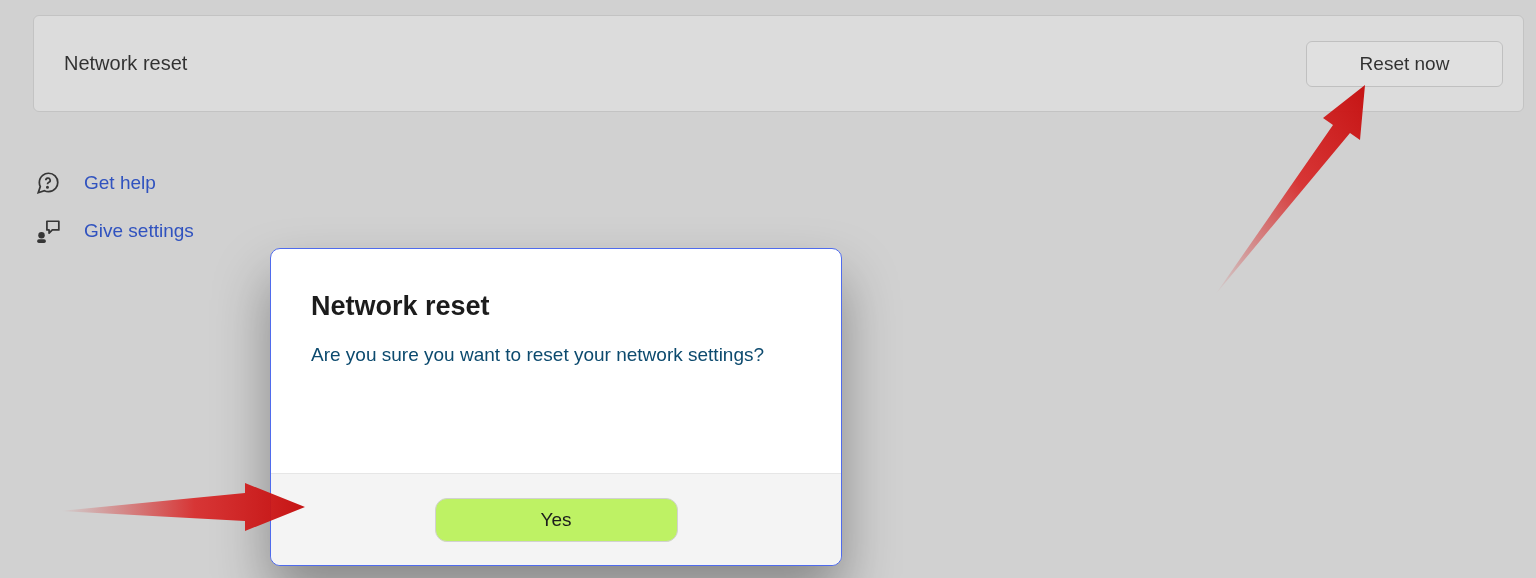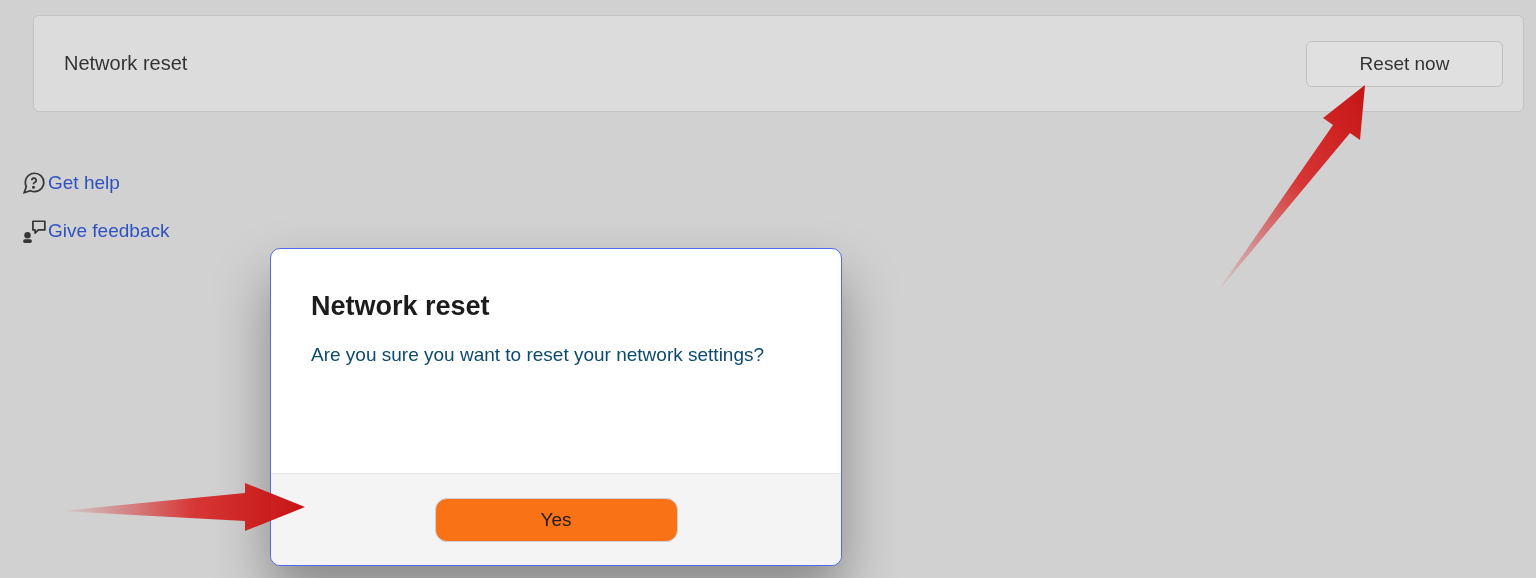--- a/index.html
+++ b/index.html
@@ -55,23 +55,24 @@
       color: #1c1c1c;
       display: flex;
       align-items: center;
       justify-content: center;
       cursor: pointer;
     }
 
     
     .link-row {
       position: absolute;
-      left: 20px;
-      display: flex;
-      align-items: center;
+      left: 34px;
+      display: flex;
+      align-items: center;
+      gap: 22px;
     }
     .link-help { top: 169px; }
     .link-feedback { top: 217px; }
     .link-icon {
       width: 28px;
       height: 28px;
       color: #222;
       display: flex;
       align-items: center;
       justify-content: center;
@@ -117,21 +118,21 @@
       border-bottom-left-radius: 10px;
       border-bottom-right-radius: 10px;
       display: flex;
       align-items: center;
       justify-content: center;
       gap: 14px;
     }
     .dlg-btn {
       width: 243px;
       height: 44px;
-      background: #f97316;
+      background: #bef264;
       border: 1px solid #d1d1d1;
       border-radius: 12px;
       font-size: 19px;
       color: #1c1c1c;
       display: flex;
       align-items: center;
       justify-content: center;
       cursor: pointer;
     }
 
@@ -163,21 +164,21 @@
 </div>
 
 <div class="link-row link-feedback">
   <span class="link-icon">
     <svg viewBox="0 0 24 24" width="26" height="26" fill="currentColor">
       <circle cx="6" cy="16" r="3"></circle>
       <rect x="2" y="19.5" width="8" height="3.5" rx="1.5"></rect>
       <path d="M11 3h11v8h-6l-3 3v-3h-2z" fill="none" stroke="currentColor" stroke-width="1.6" stroke-linejoin="round"></path>
     </svg>
   </span>
-  <span class="link-text">Give feedback</span>
+  <span class="link-text">Give settings</span>
 </div>
 
 <div class="scrim"></div>
 
 <div class="dialog">
   <div class="dialog-body">
     <div class="dialog-title">Network reset</div>
     <div class="dialog-message">Are you sure you want to reset your network settings?</div>
   </div>
   <div class="dialog-actions">

